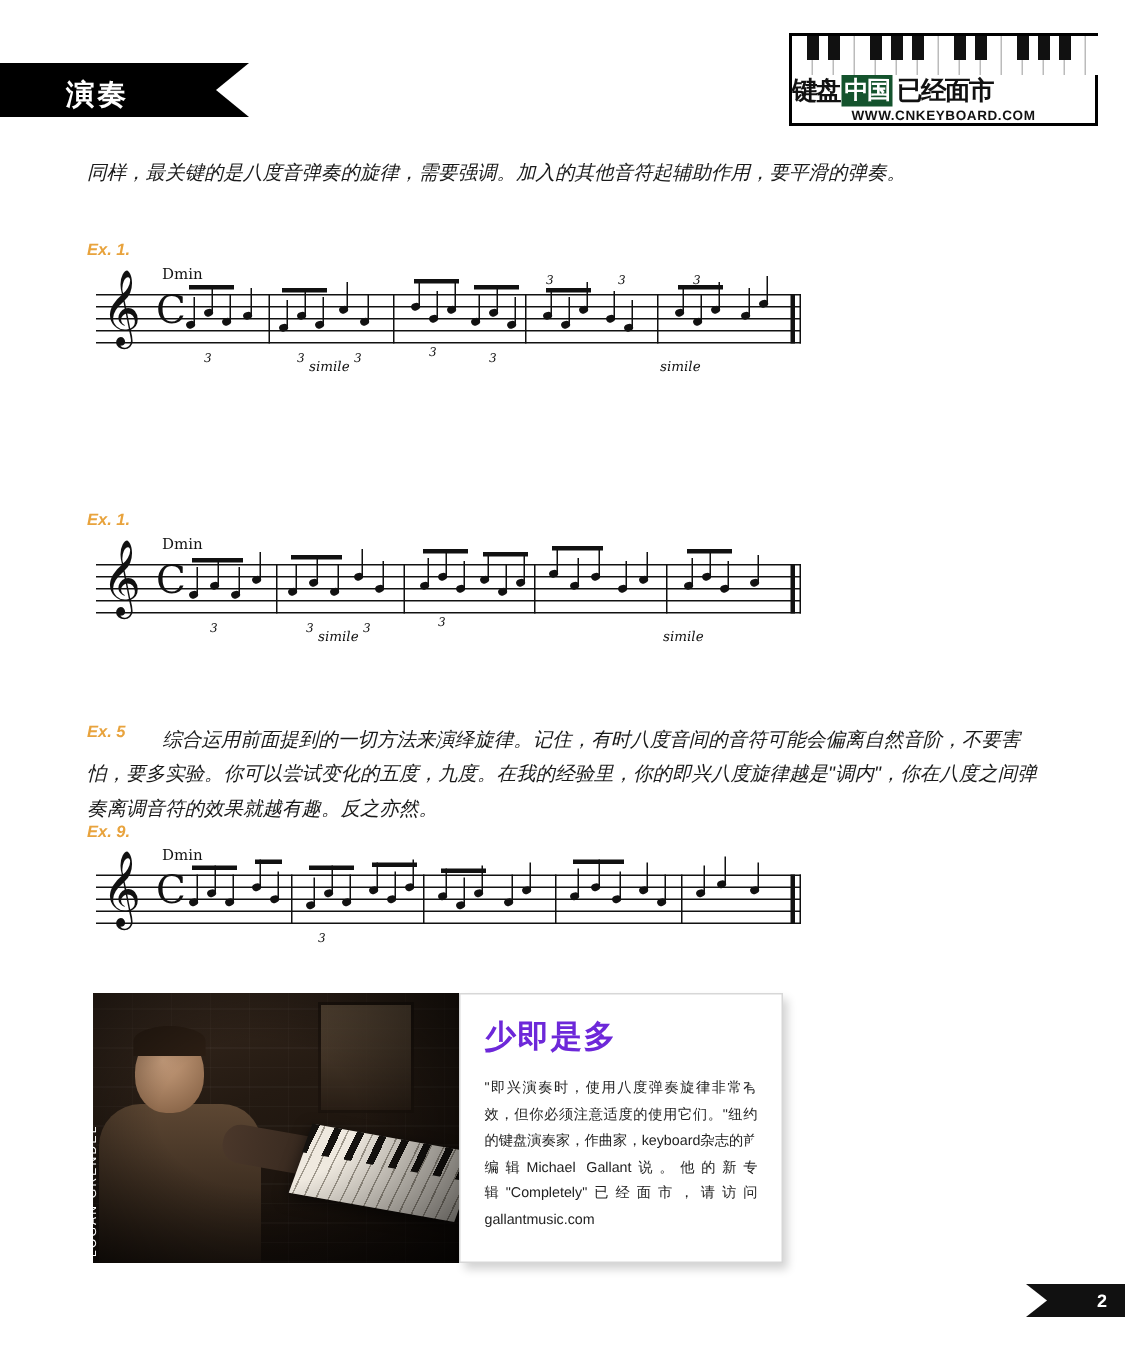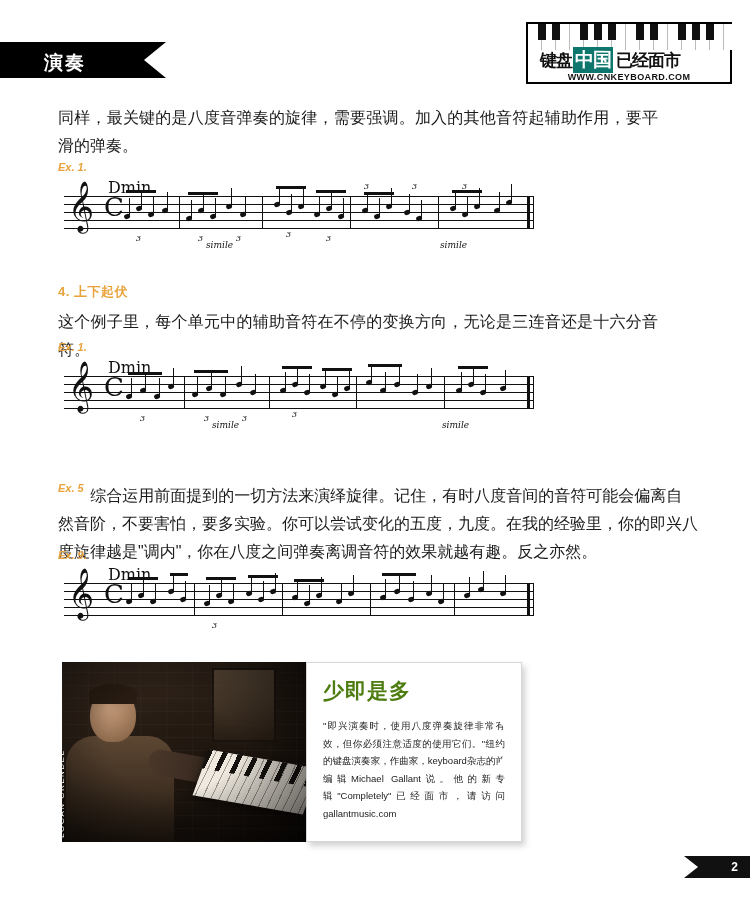--- a/index.html
+++ b/index.html
@@ -84,35 +84,35 @@
     background: #111;
   }
   .logo-text-row {
     position: absolute;
     left: 0;
     top: 24px;
     width: 203px;
     height: 24px;
     display: flex;
     align-items: center;
-    padding-left: 12px;
+    padding-left: 0;
     box-sizing: border-box;
     font-family: Liberation Mono, monospace;
   }
   .logo-cn {
     font-size: 17px;
     font-weight: bold;
     color: #111;
     letter-spacing: -1px;
   }
   .logo-red {
     display: inline-block;
-    background: #0f766e;
+    background: #14532d;
     color: #fff;
-    font-size: 19px;
+    font-size: 16px;
     font-weight: bold;
     padding: 0 2px;
     margin: 0 1px;
     letter-spacing: -1px;
   }
   .logo-cn2 {
     font-size: 17px;
     font-weight: bold;
     color: #111;
     letter-spacing: -1px;
@@ -139,25 +139,26 @@
   }
   .sec-title {
     color: #e8a33d;
     font-size: 13px;
     font-weight: bold;
     margin: 0 0 7px 0;
     letter-spacing: 0.5px;
   }
   .sec-body {
     color: #1a1a1a;
-    font-size: 16px;
+    font-size: 13px;
     line-height: 1.75;
     margin: 0;
     max-width: 600px;
     text-align: justify;
+    font-style: italic;
   }
   .ex-label {
     color: #e8a33d;
     font-size: 11px;
     font-weight: bold;
     font-style: italic;
     margin: 0;
   }
 
   
@@ -213,21 +214,21 @@
     top: 16px;
     font-size: 26px;
     line-height: 26px;
     color: #111;
     font-family: "DejaVu Serif", serif;
   }
   .chordname {
     position: absolute;
     left: 44px;
     top: 0px;
-    font-size: 16px;
+    font-size: 10px;
     color: #111;
     font-family: "DejaVu Serif", serif;
   }
   .simile {
     position: absolute;
     font-size: 9px;
     font-style: italic;
     color: #111;
     font-family: "DejaVu Serif", serif;
   }
@@ -369,21 +370,21 @@
     left: 244px;
     top: 0;
     width: 216px;
     height: 180px;
     background: #ffffff;
     border: 1px solid #d7d7d7;
     box-sizing: border-box;
     box-shadow: 3px 4px 6px rgba(0,0,0,.18);
   }
   .feature-head {
-    color: #4d7c0f;
+    color: #6d28d9;
     font-size: 21px;
     font-weight: bold;
     margin: 14px 0 0 16px;
     letter-spacing: 1px;
   }
   .feature-body {
     color: #222;
     font-size: 9.5px;
     line-height: 1.85;
     margin: 12px 16px 0 16px;
@@ -604,24 +605,20 @@
       <div class="trip" style="left:262px;top:56px">3</div>
       <div class="trip" style="left:300px;top:4px">3</div>
       <div class="trip" style="left:348px;top:4px">3</div>
       <div class="trip" style="left:398px;top:4px">3</div>
 
       <div class="simile" style="left:142px;top:62px">simile</div>
       <div class="simile" style="left:376px;top:62px">simile</div>
     </div>
   </div>
 
-  <div class="content" style="top:283px;">
-    <p class="sec-title">4. 上下起伏</p>
-    <p class="sec-body">这个例子里，每个单元中的辅助音符在不停的变换方向，无论是三连音还是十六分音符。</p>
-  </div>
 
   <div style="position:absolute;left:58px;top:341px;">
     <p class="ex-label">Ex. 1.</p>
   </div>
 
   <div style="position:absolute;left:58px;top:358px;">
     <div class="staff-wrap">
       <div class="chordname">Dmin</div>
       <div class="staff-lines">
         <i style="top:0"></i>
@@ -697,21 +694,21 @@
       <div class="trip" style="left:76px;top:56px">3</div>
       <div class="trip" style="left:140px;top:56px">3</div>
       <div class="trip" style="left:178px;top:56px">3</div>
       <div class="trip" style="left:228px;top:52px">3</div>
       <div class="simile" style="left:148px;top:62px">simile</div>
       <div class="simile" style="left:378px;top:62px">simile</div>
     </div>
   </div>
 
   <div class="content" style="top:482px;">
-    <p class="ex-label" style="display:inline-block;margin-right:2px;vertical-align:top;">Ex. 5</p>
+    <p class="ex-label" style="display:inline-block;margin-right:20px;vertical-align:top;">Ex. 5</p>
     <p class="sec-body" style="display:inline;">综合运用前面提到的一切方法来演绎旋律。记住，有时八度音间的音符可能会偏离自然音阶，不要害怕，要多实验。你可以尝试变化的五度，九度。在我的经验里，你的即兴八度旋律越是"调内"，你在八度之间弹奏离调音符的效果就越有趣。反之亦然。</p>
   </div>
 
   <div style="position:absolute;left:58px;top:549px;">
     <p class="ex-label">Ex. 9.</p>
   </div>
 
   <div style="position:absolute;left:58px;top:565px;">
     <div class="staff-wrap">
       <div class="chordname">Dmin</div>

